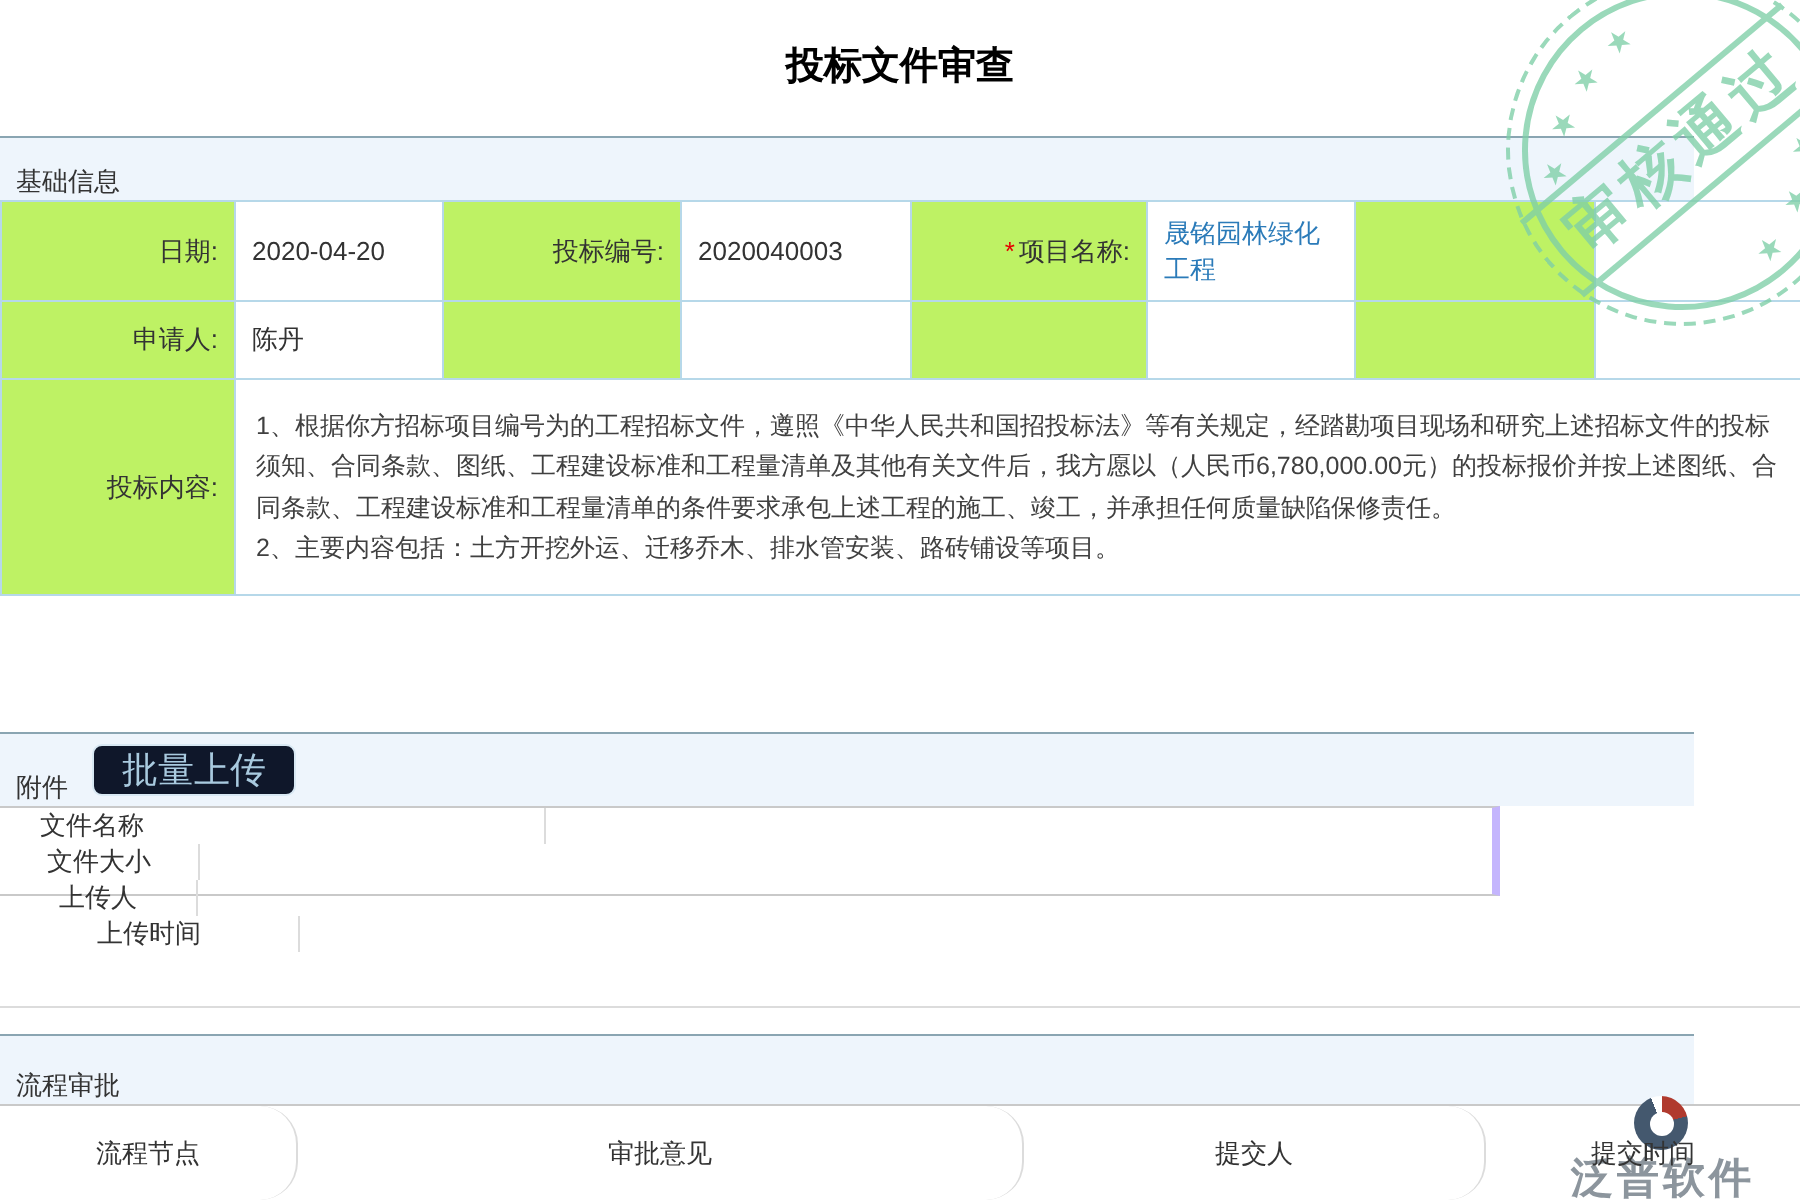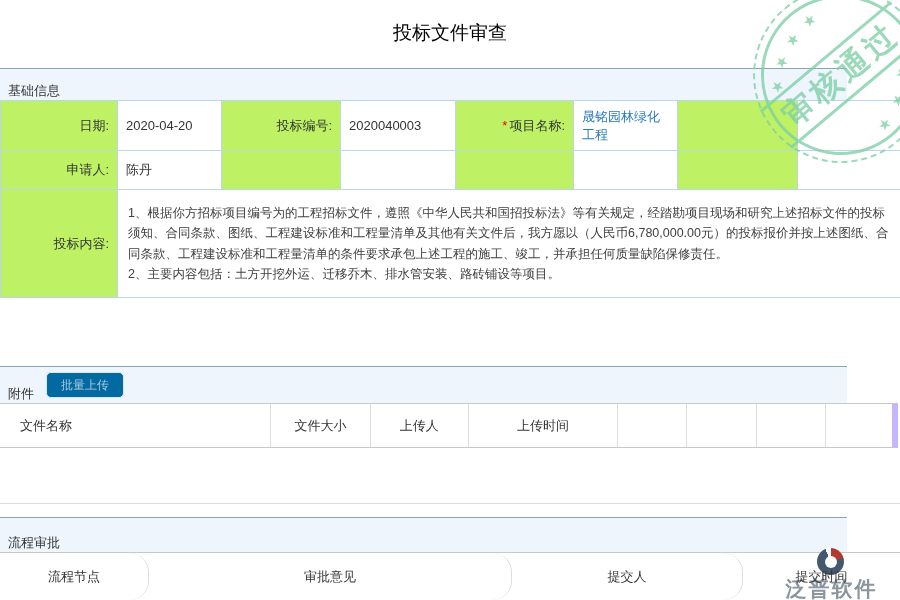--- a/index.html
+++ b/index.html
@@ -6,21 +6,21 @@
   html,body { width:900px; height:600px; }
   body {
     font-family:"Liberation Sans","DejaVu Sans",sans-serif;
     color:#333; background:#fff;
   }
   .page { position:relative; width:900px; height:600px; overflow:hidden; background:#fff; }
 
   
   .page-title {
     position:absolute; left:0; top:20px; width:900px;
-    text-align:center; font-size:19px; font-weight:normal; color:#000;
+    text-align:center; font-size:19px; font-weight:bold; color:#000;
   }
 
   
   .section-band {
     position:absolute; left:0; width:847px;
     background:#eef5fc; border-top:1px solid #8aa5b2;
     font-size:13px; color:#333;
     display:flex; align-items:flex-end; padding-left:8px;
   }
   .band-basic    { top:68px;  height:32px; }
@@ -36,36 +36,37 @@
   table.main td { border:1px solid #b6d8e9; vertical-align:middle; overflow:hidden; }
   td.lbl { background:#bef264; text-align:right; padding:4px 8px 4px 4px; color:#333; }
   td.val { background:#fff; text-align:left; padding:4px 6px 4px 8px; color:#333; }
   .req { color:#e60000; margin-right:2px; }
   a.cell-link { color:#2b7bb9; cursor:pointer; word-break:break-all; }
   td.content-cell { padding:6px 10px; font-size:12.5px; color:#404040; line-height:1.62; vertical-align:middle; }
 
   
   .upload-btn {
     position:absolute; left:46px; top:372px; height:26px;
-    padding:0 14px; font-size:12px; line-height:24px;
-    color:#a9cadf; background:#0369a1;
+    padding:0 14px; font-size:18px; line-height:24px;
+    color:#a9cadf; background:#0f172a;
     border:1px solid #d8e8f3; border-radius:5px; cursor:pointer;
   }
 
   
   .gridrow { position:absolute; left:0; display:flex; font-size:13px; color:#333; }
   .gridrow .gcell {
     display:flex; align-items:center; justify-content:center;
     border-right:1px solid #dcdcdc; height:100%;
   }
   .gridrow .gcell.last { border-right:none; }
   .attach-header {
-    top:403px; width:898px; height:45px;
+    top:403px; width:750px; height:45px;
     border-top:1px solid #c9c9c9; border-bottom:1px solid #c9c9c9;
-    border-right:6px solid #c4b5fd;
+    border-right:4px solid #c4b5fd;
+    flex-direction:column;
   }
   .attach-header .gcell.first { justify-content:flex-start; padding-left:20px; }
   .workflow-header { top:552px; width:900px; height:48px; border-top:1px solid #c9c9c9; }
   .workflow-header .gcell { position:relative; z-index:2; background:transparent;border-radius:19px; }
   .thin-line { position:absolute; left:0; width:900px; border-top:1px solid #dcdcdc; }
 
   
   .stamp {
     position:absolute; left:752px; top:-14px; width:178px; height:178px;
     transform:rotate(-40deg); opacity:.78; z-index:10;

